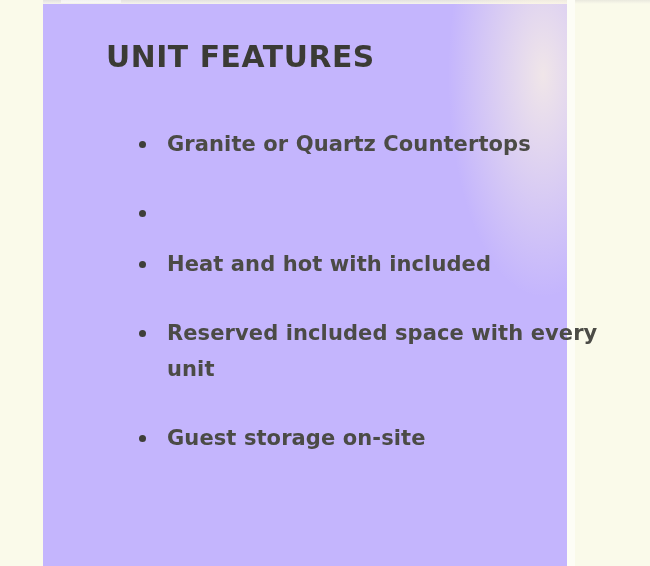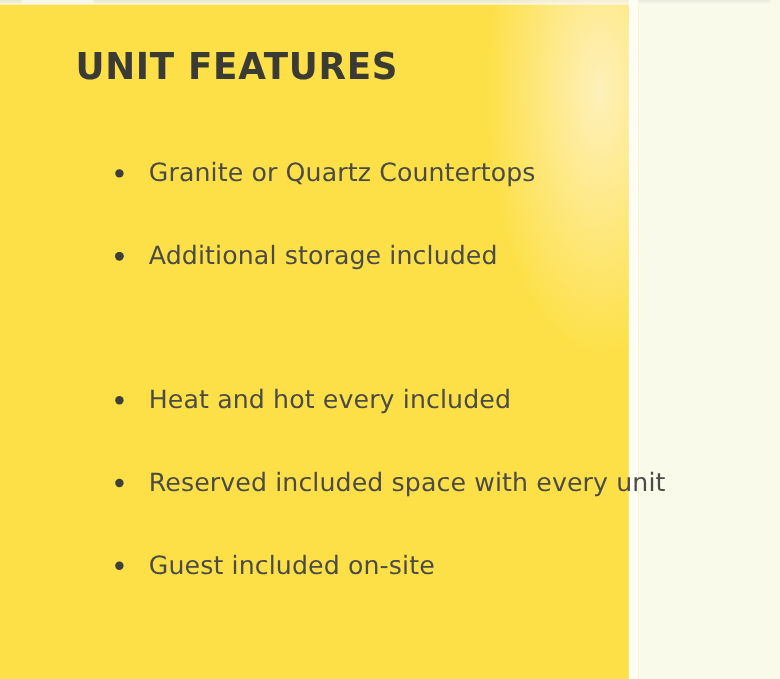--- a/index.html
+++ b/index.html
@@ -12,22 +12,23 @@
     height: 566px;
     overflow: hidden;
     background: #fafaea;
     font-family: "DejaVu Sans", sans-serif;
   }
 
   .slide {
     position: relative;
     width: 532px;
     height: 566px;
-    background: #fde047;
+    background: #c4b5fd;
     box-sizing: border-box;
+    margin-left: 43px;
   }
 
   
   .top-edge-band {
     position: absolute;
     top: 0;
     left: 0;
     width: 642px;
     height: 4px;
     background: linear-gradient(to bottom, #e7e6dc 0%, #f3f2e6 60%, #fafaea 100%);
@@ -99,21 +100,21 @@
     list-style: none;
   }
 
   .feature-item {
     position: relative;
     padding-left: 36px;
     margin: 0 0 33px 0;
     max-width: 432px;
     font-family: "DejaVu Sans", sans-serif;
     font-size: 21px;
-    font-weight: 400;
+    font-weight: 700;
     line-height: 36px;
     color: #4b4b46;
     letter-spacing: 0.1px;
   }
 
   .feature-item .bullet {
     position: absolute;
     left: 8px;
     top: 15px;
     width: 7px;
@@ -145,36 +146,32 @@
 
       <li class="feature-item">
         <span class="bullet"></span>
         <span class="feature-text">Granite or Quartz Countertops</span>
       </li>
 
       <li class="feature-item">
         <span class="bullet"></span>
       </li>
 
-      <li class="feature-item">
-        <span class="bullet"></span>
-        <span class="feature-text">Additional storage included</span>
-      </li>
 
       <li class="feature-item group-break">
         <span class="bullet"></span>
-        <span class="feature-text">Heat and hot every included</span>
+        <span class="feature-text">Heat and hot with included</span>
       </li>
 
       <li class="feature-item">
         <span class="bullet"></span>
         <span class="feature-text">Reserved included space with every unit</span>
       </li>
 
       <li class="feature-item">
         <span class="bullet"></span>
-        <span class="feature-text">Guest included on-site</span>
+        <span class="feature-text">Guest storage on-site</span>
       </li>
 
     </ul>
 
   </div>
 </div>
 
 </body></html>

